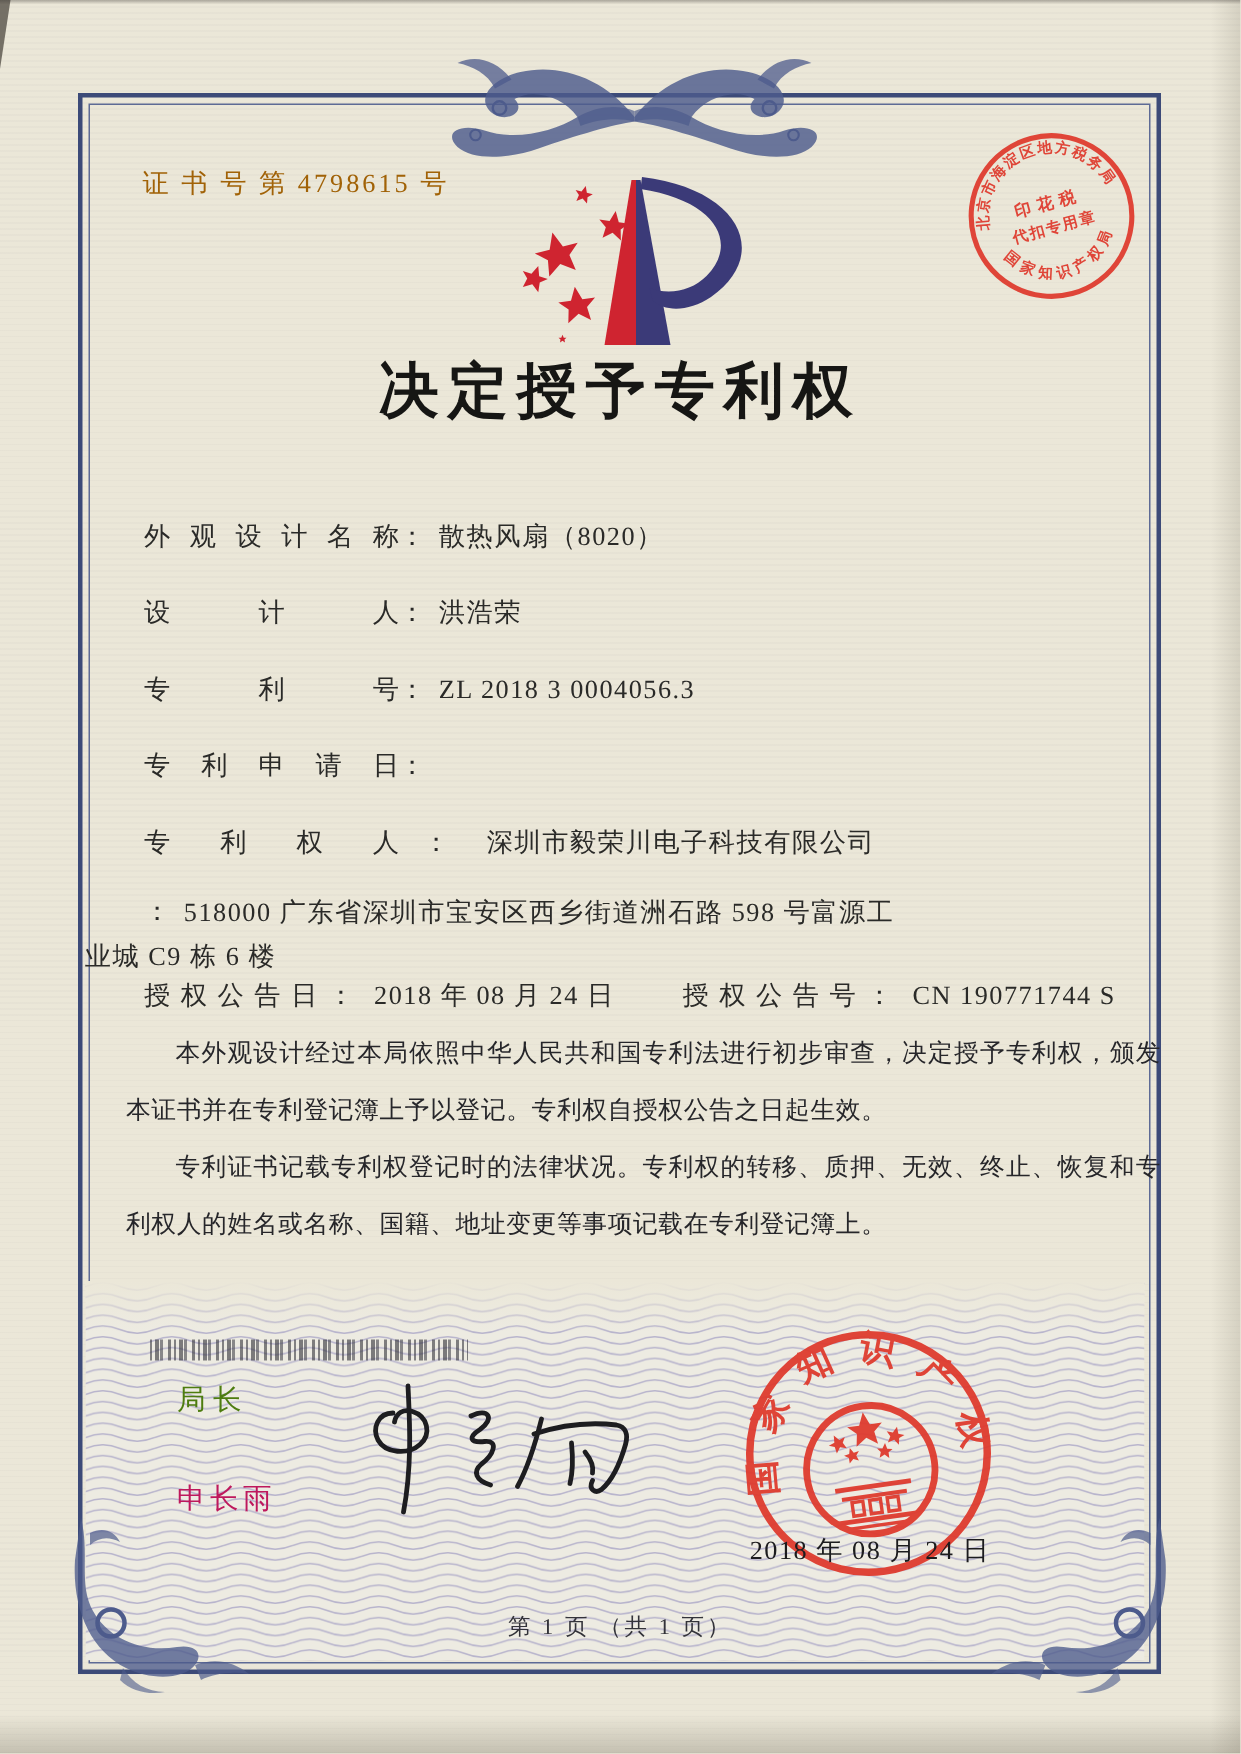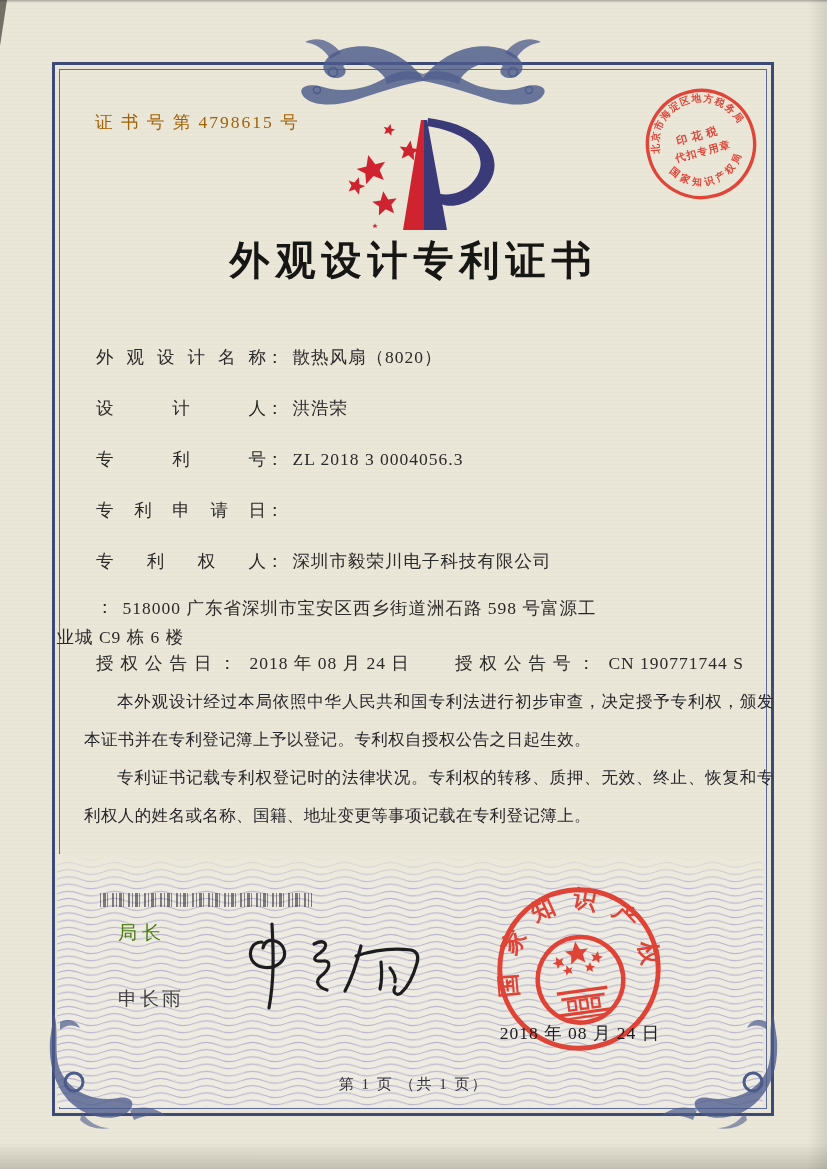--- a/index.html
+++ b/index.html
@@ -55,21 +55,21 @@
     text-indent:33px;letter-spacing:0.4px;color:#26262a;}
 
   
   .barcode{left:100px;top:893px;width:212px;height:14px;z-index:2;opacity:.6;
     background:repeating-linear-gradient(90deg,
       #3a3a42 0 1.5px, rgba(0,0,0,0) 1.5px 3.5px,
       #2f2f36 3.5px 6px, rgba(0,0,0,0) 6px 7px,
       #45454d 7px 8.5px, rgba(0,0,0,0) 8.5px 12px,
       #33333a 12px 14px, rgba(0,0,0,0) 14px 16px);}
   .sig-title{left:118px;top:920px;font-size:19px;letter-spacing:5px;color:#4d7c0f;z-index:2;}
-  .sig-name{left:118px;top:986px;font-size:19px;letter-spacing:3px;color:#404040;z-index:2;}
+  .sig-name{left:118px;top:986px;font-size:19px;letter-spacing:3px;color:#be185d;z-index:2;}
   .signature{left:228px;top:918px;width:210px;height:100px;z-index:2;}
   .office-stamp{left:488px;top:878px;width:182px;height:182px;z-index:3;opacity:.93;}
   .stamp-date{left:490px;top:1021px;width:180px;text-align:center;font-size:17.5px;
     letter-spacing:1px;color:#1c1c1e;z-index:4;}
   .footer{left:0;top:1075px;width:100%;text-align:center;font-size:15px;
     letter-spacing:2px;color:#33333a;z-index:2;}
 
   svg text{font-family:"Liberation Serif","DejaVu Serif",serif;}
 </style>
 </head>
@@ -156,42 +156,42 @@
       <textPath href="#taxTop" startOffset="2">北京市海淀区地方税务局</textPath>
     </text>
     <text font-size="11.5" letter-spacing="4" font-weight="700">
       <textPath href="#taxBot" startOffset="4">国家知识产权局</textPath>
     </text>
     <text x="80" y="74" text-anchor="middle" font-size="13" letter-spacing="5" font-weight="700">印花税</text>
     <text x="80" y="93" text-anchor="middle" font-size="12" letter-spacing="1.5" font-weight="700">代扣专用章</text>
   </g>
 </svg>
 
-<div class="abs title">外观设计专利证书</div>
+<div class="abs title">决定授予专利权</div>
 
 <div class="abs frow" style="top:344px;">
   <span class="flabel">外观设计名称</span>
     <span class="fcolon">：</span>
   <span class="fvalue">散热风扇（8020）</span>
 </div>
 <div class="abs frow" style="top:395px;">
   <span class="flabel">设计人</span>
     <span class="fcolon">：</span>
   <span class="fvalue">洪浩荣</span>
 </div>
 <div class="abs frow" style="top:446px;">
   <span class="flabel">专利号</span>
     <span class="fcolon">：</span>
   <span class="fvalue">ZL 2018 3 0004056.3</span>
 </div>
 <div class="abs frow" style="top:497px;justify-content:flex-end;">
   <span class="flabel">专利申请日</span>
     <span class="fcolon">：</span>
 </div>
-<div class="abs frow" style="top:548px;">
+<div class="abs frow" style="top:548px;gap:16px;">
   <span class="flabel">专利权人</span>
     <span class="fcolon">：</span>
   <span class="fvalue">深圳市毅荣川电子科技有限公司</span>
 </div>
 <div class="abs frow" style="top:594px;">
     <span class="fcolon">：</span>
   <span class="addr-lines">
     <div>518000 广东省深圳市宝安区西乡街道洲石路 598 号富源工</div>
     <div class="addr-line2">业城 C9 栋 6 楼</div>
   </span>

